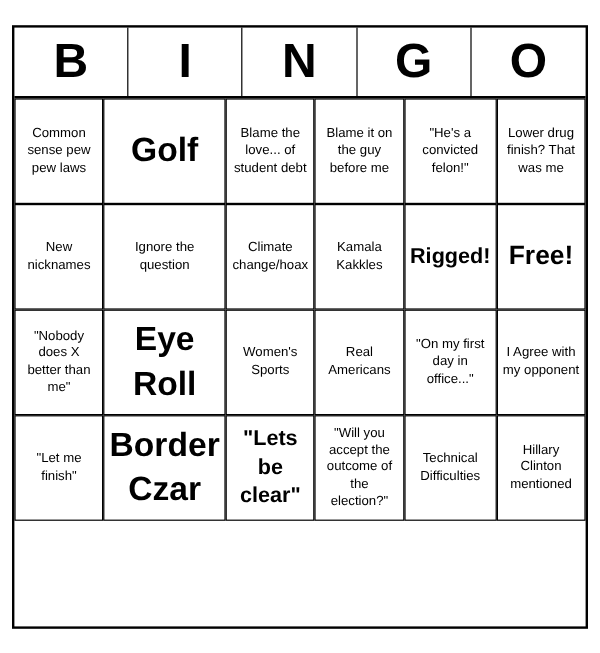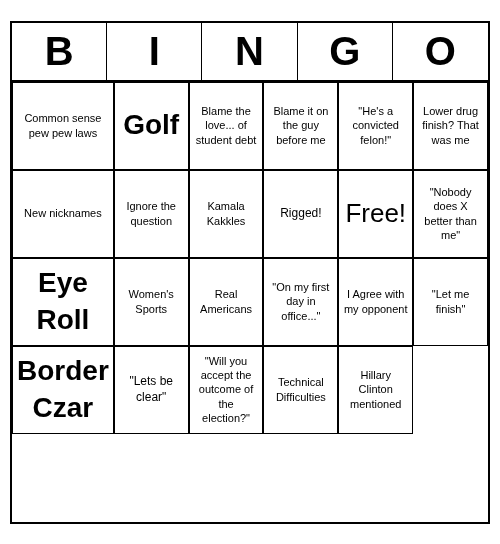--- a/index.html
+++ b/index.html
@@ -45,26 +45,26 @@
       text-align: center;
       padding: 4px;
       font-size: 11px;
       line-height: 1.3;
     }
     .bingo-cell.large-text {
       font-size: 28px;
       font-weight: bold;
     }
     .bingo-cell.medium-text {
-      font-size: 12px;
-      font-weight: normal;
+      font-size: 18px;
+      font-weight: bold;
     }
     .bingo-cell.free {
-      font-size: 26px;
-      font-weight: normal;
+      font-size: 22px;
+      font-weight: bold;
     }
   </style>
 </head>
 <body>
 
 <div class="bingo-card">
   <div class="bingo-header">
   <div class="bingo-header-cell">B</div>
       <div class="bingo-header-cell">I</div>
       <div class="bingo-header-cell">N</div>
@@ -73,20 +73,21 @@
     </div>
   <div class="bingo-grid">
   <div class="bingo-cell">Common sense pew pew laws</div>
       <div class="bingo-cell large-text">Golf</div>
       <div class="bingo-cell">Blame the love... of student debt</div>
       <div class="bingo-cell">Blame it on the guy before me</div>
       <div class="bingo-cell">"He's a convicted felon!"</div>
       <div class="bingo-cell">Lower drug finish? That was me</div>
       <div class="bingo-cell">New nicknames</div>
       <div class="bingo-cell">Ignore the question</div>
+      <div class="bingo-cell">Climate change/hoax</div>
       <div class="bingo-cell">Kamala Kakkles</div>
       <div class="bingo-cell medium-text">Rigged!</div>
       <div class="bingo-cell free">Free!</div>
       <div class="bingo-cell">"Nobody does X better than me"</div>
       <div class="bingo-cell large-text">Eye Roll</div>
       <div class="bingo-cell">Women's Sports</div>
       <div class="bingo-cell">Real Americans</div>
       <div class="bingo-cell">"On my first day in office..."</div>
       <div class="bingo-cell">I Agree with my opponent</div>
       <div class="bingo-cell">"Let me finish"</div>

